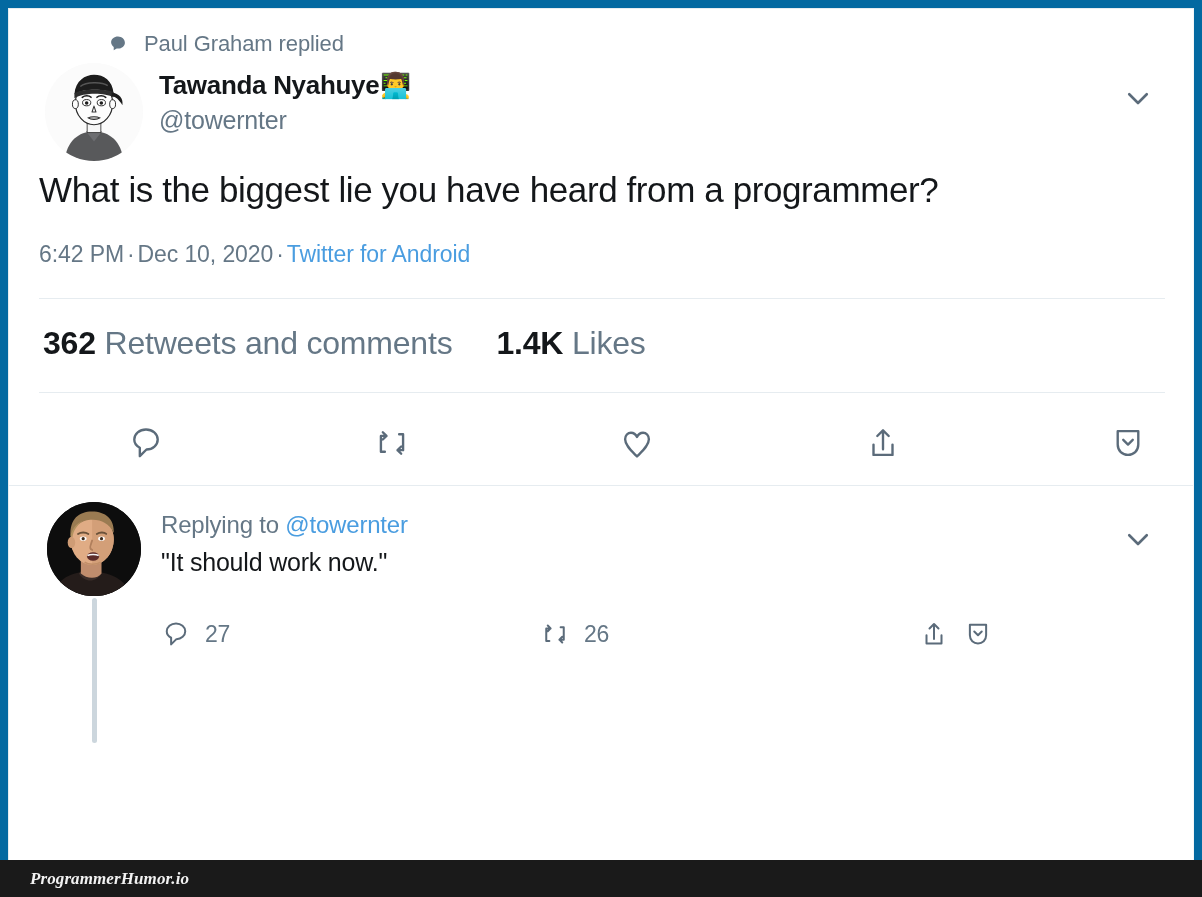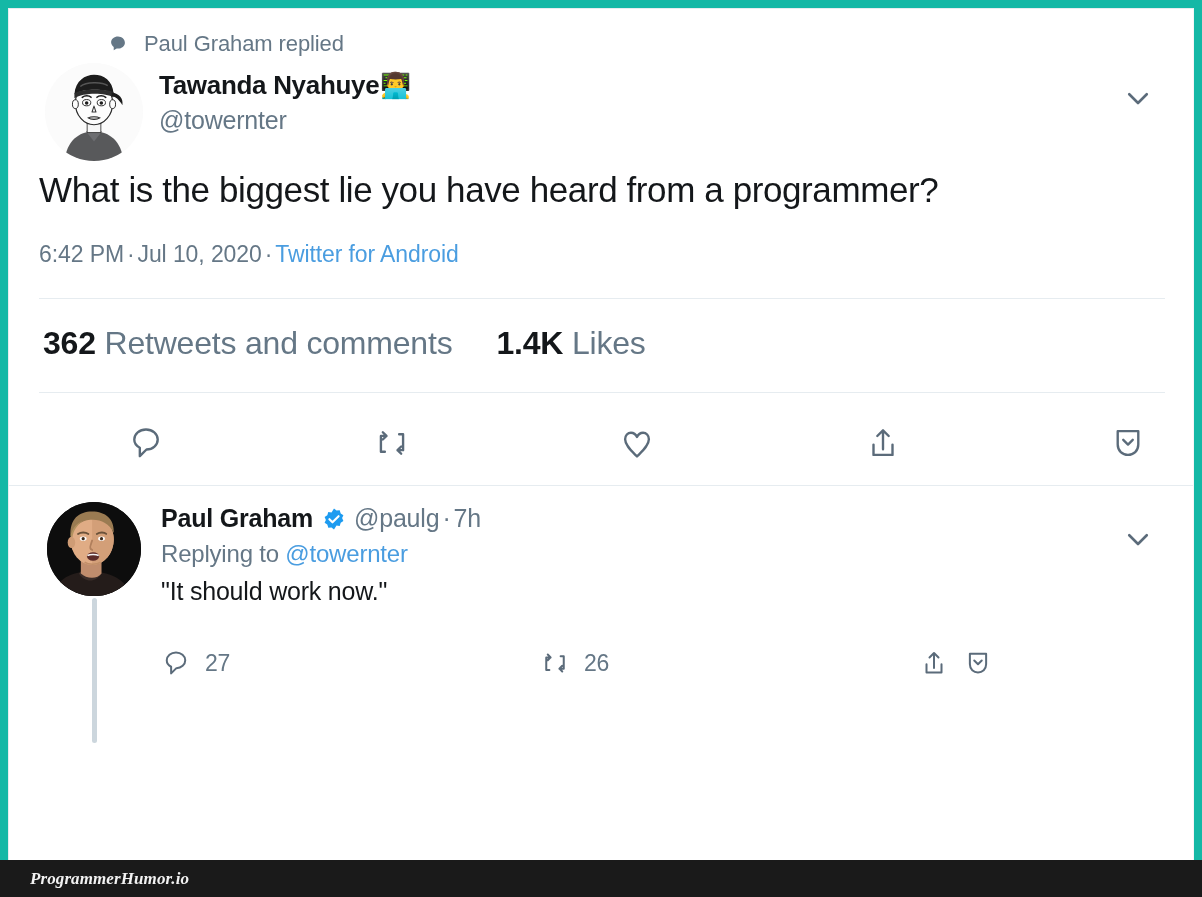--- a/index.html
+++ b/index.html
@@ -9,21 +9,21 @@
     height: 897px;
     background: #ffffff;
     font-family: "Liberation Sans", sans-serif;
     overflow: hidden;
   }
 
   #page {
     position: relative;
     width: 1202px;
     height: 897px;
-    background: #14b8a6;
+    background: #0369a1;
   }
 
   
   .card {
     position: absolute;
     left: 8px;
     top: 8px;
     width: 1186px;
     height: 852px;
     background: #ffffff;
@@ -341,21 +341,21 @@
       <div class="caret-main">
         <svg width="30" height="30" viewBox="0 0 24 24">
           <path d="M5 9 L12 16 L19 9" stroke="#5b6b7a" stroke-width="2.1" fill="none" stroke-linecap="round" stroke-linejoin="round"></path>
         </svg>
       </div>
     </div>
 
     <div class="tweet-body">What is the biggest lie you have heard from a programmer?</div>
 
     <div class="tweet-meta">
-      <span>6:42 PM</span><span class="dot-sep">·</span><span>Jul 10, 2020</span><span class="dot-sep">·</span><a class="src-link" href="#">Twitter for Android</a>
+      <span>6:42 PM</span><span class="dot-sep">·</span><span>Dec 10, 2020</span><span class="dot-sep">·</span><a class="src-link" href="#">Twitter for Android</a>
     </div>
 
     <div class="divider-inset"></div>
 
     <div class="stats-row">
       <span class="stat"><b>362</b> <span>Retweets and comments</span></span>
       <span class="stat"><b>1.4K</b> <span>Likes</span></span>
     </div>
 
     <div class="divider-inset"></div>
@@ -441,32 +441,20 @@
           <ellipse cx="49" cy="58" rx="6.5" ry="4.5" fill="#5c2b28"></ellipse>
           <path d="M43 57 C46 55.5 52 55.5 55 57" stroke="#f2f2f2" stroke-width="1.8" fill="none"></path>
 
           <path d="M40 64 C44 67 53 67 57 64" stroke="#c18f68" stroke-width="1.6" fill="none"></path>
         </svg>
       </div>
 
       <div class="thread-line"></div>
 
       <div class="reply-content">
-        <div class="reply-namerow">
-          <span class="reply-name">Paul Graham</span>
-          <span class="verified">
-            <svg width="24" height="24" viewBox="0 0 24 24">
-              <path d="M12 1.6 l2.5 2.0 3.2-.3 1.0 3.1 2.7 1.8-1.3 2.9 1.3 2.9-2.7 1.8-1.0 3.1-3.2-.3L12 22.4 9.5 20.4l-3.2.3-1.0-3.1L2.6 15.8 3.9 12.9 2.6 10.0l2.7-1.8 1.0-3.1 3.2.3z" fill="#1d9bf0"></path>
-              <path d="M7.4 12.2 L10.5 15.3 L16.6 9.2" stroke="#ffffff" stroke-width="2.1" fill="none" stroke-linecap="round" stroke-linejoin="round"></path>
-            </svg>
-          </span>
-          <span class="reply-handle">@paulg</span>
-          <span class="dot-sep reply-time">·</span>
-          <span class="reply-time">7h</span>
-        </div>
 
         <div class="replying-to">
           <span>Replying to</span>
           <span class="mention">@towernter</span>
         </div>
 
         <div class="reply-text">"It should work now."</div>
       </div>
 
       <div class="caret-reply">

